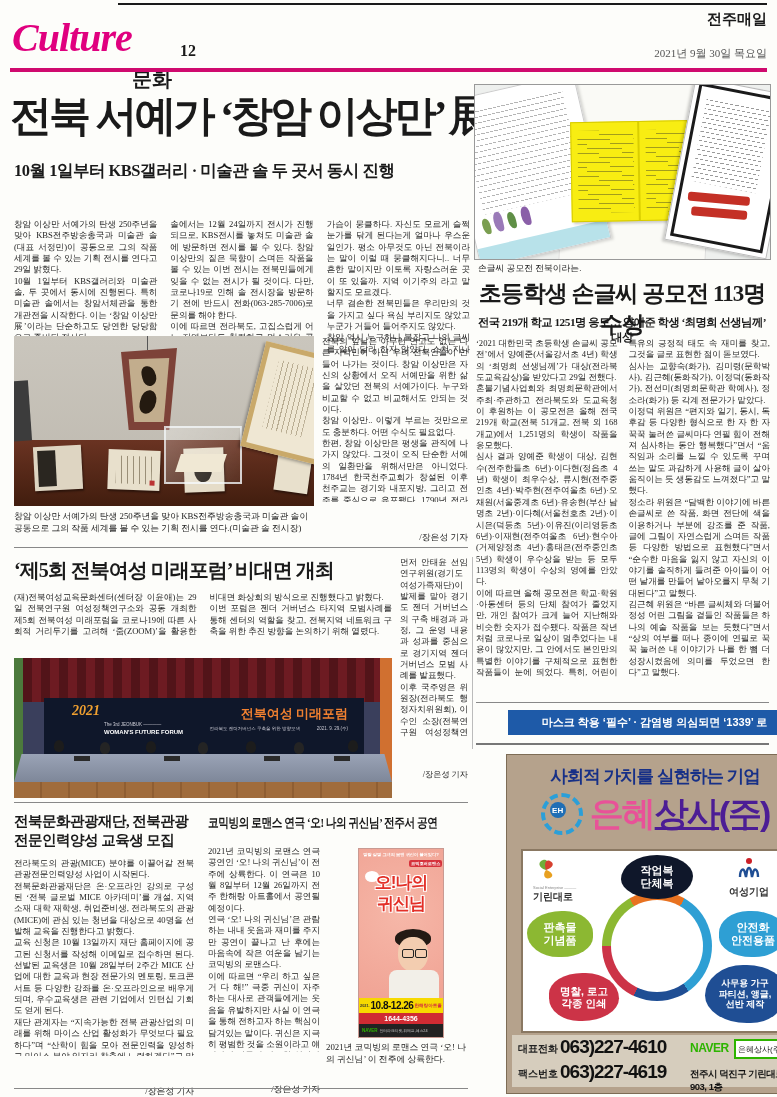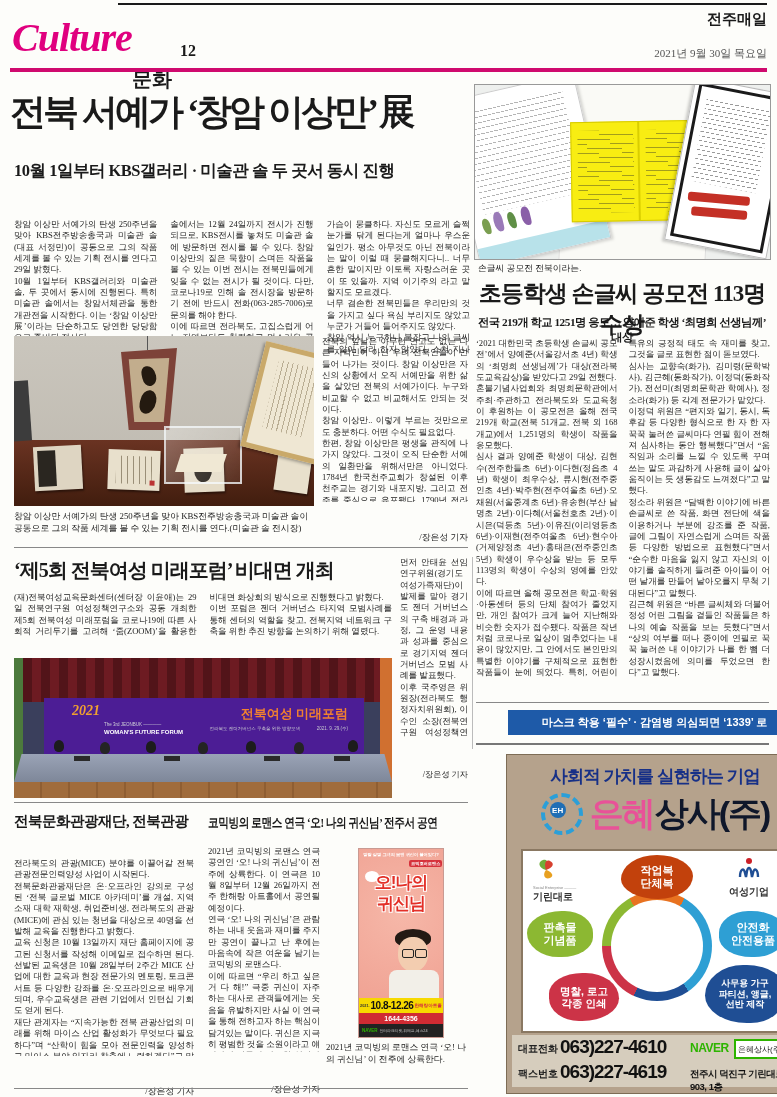--- a/index.html
+++ b/index.html
@@ -23,21 +23,21 @@
 <div class="page">
 
   <div class="abs rule" style="left:118px;top:3px;width:649px;height:2px;background:#1a1a1a;"></div>
   <div class="abs" style="left:12px;top:14px;font-style:italic;font-weight:900;font-size:40px;color:#e0007f;letter-spacing:-1px;">Culture</div>
   <div class="abs" style="left:132px;top:42px;font-size:20px;font-weight:800;margin-top:24px;">문화</div>
   <div class="abs" style="left:180px;top:42px;font-size:16px;font-weight:700;">12</div>
   <div class="abs" style="right:10px;top:10px;font-size:15px;font-weight:900;">전주매일</div>
   <div class="abs" style="right:10px;top:46px;font-size:11px;color:#555;">2021년 9월 30일 목요일</div>
   <div class="abs" style="left:10px;top:68px;width:757px;height:4px;background:#cf0a6e;"></div>
 
-  <div class="abs" style="left:10px;top:88px;width:470px;font-size:36px;font-weight:900;letter-spacing:-3px;white-space:nowrap;">전북 서예가 ‘창암 이상만’ 展</div>
+  <div class="abs" style="left:10px;top:88px;width:470px;font-size:42px;font-weight:900;letter-spacing:-3px;white-space:nowrap;">전북 서예가 ‘창암 이상만’ 展</div>
   <div class="abs" style="left:14px;top:160px;font-size:16.5px;font-weight:700;letter-spacing:-0.5px;">10월 1일부터 KBS갤러리 · 미술관 솔 두 곳서 동시 진행</div>
   <div class="abs body-txt pre jus" style="left:14px;top:191px;width:456px;height:140px;column-count:3;column-gap:13px;margin-top:28px;">창암 이상만 서예가의 탄생 250주년을 맞아 KBS전주방송총국과 미술관 솔(대표 서정민)이 공동으로 그의 작품 세계를 볼 수 있는 기획 전시를 연다고 29일 밝혔다.
 10월 1일부터 KBS갤러리와 미술관 솔, 두 곳에서 동시에 진행된다. 특히 미술관 솔에서는 창암서체관을 통한 개관전을 시작한다. 이는 ‘창암 이상만 展’이라는 단순하고도 당연한 당당함으로 준비된 전시다.
 KBS갤러리는 10월 29일까지, 미술관 솔에서는 12월 24일까지 전시가 진행되므로, KBS전시를 놓쳐도 미술관 솔에 방문하면 전시를 볼 수 있다. 창암 이상만의 짙은 묵향이 스며든 작품을 볼 수 있는 이번 전시는 전북민들에게 잊을 수 없는 전시가 될 것이다. 다만, 코로나19로 인해 솔 전시장을 방문하기 전에 반드시 전화(063-285-7006)로 문의를 해야 한다.
 이에 따르면 전라북도, 고집스럽게 어느 지역보다도 청렴하고 멋스러운 곳이다.
 가슴이 뭉클하다. 자신도 모르게 슬쩍 눈가를 닦게 된다는게 얼마나 우스운 일인가. 평소 아무것도 아닌 전북이라는 말이 이럴 때 뭉클해지다니.. 너무 흔한 말이지만 이토록 자랑스러운 곳이 또 있을까. 지역 이기주의 라고 말할지도 모르겠다.
 너무 겸손한 전북민들은 우리만의 것을 가지고 싶다 욕심 부리지도 않았고 누군가 거들어 들어주지도 않았다.
 창암 역시 누구하나 붙잡고 나의 글씨를 알아 달라 하지 않았다. 스쳐 지나가는 행인들이 보고 가져간 작품들로 자연스레 유명해진 서예가다. 창암의 서첩 중 ‘창암진첩’은 일제 강점기에 조선 초대 통감을 지낸 데라우치 마사다케가 재임 기간에 수집한 것으로 알려져 있으며 일본 야마구치 현립 대학 도서관 데라우치 문고에 소장돼 있었던 것을 현재는 경남대학교에서 일본 야마구치 현립 대학으로부터 1996년 98종 136점의 조선 관계 자료를 기증받아 보관하고 있다. ‘창암진첩’은 그 중 1종이다. 현재 경상남도 유형문화재 제509-125호로 지정돼 있다.
 우리가 흔히 쓰는 말 가운데 ‘태생은 못 속인다’는 말이 있다. 그냥 생겨난 것은 아니라는 뜻이다.</div>
 
@@ -79,21 +79,21 @@
   <div class="abs rule" style="left:14px;top:547px;width:454px;height:1px;"></div>
 
   <div class="abs" style="left:14px;top:557px;font-size:20px;font-weight:900;letter-spacing:-1px;">‘제5회 전북여성 미래포럼’ 비대면 개최</div>
   <div class="abs body-txt pre jus" style="left:14px;top:592px;width:378px;height:62px;column-count:2;column-gap:13px;">(재)전북여성교육문화센터(센터장 이윤애)는 29일 전북연구원 여성정책연구소와 공동 개최한 제5회 전북여성 미래포럼을 코로나19에 따른 사회적 거리두기를 고려해 ‘줌(ZOOM)’을 활용한 비대면 화상회의 방식으로 진행했다고 밝혔다.
 이번 포럼은 젠더 거버넌스 타지역 모범사례를 통해 센터의 역할을 찾고, 전북지역 네트워크 구축을 위한 추진 방향을 논의하기 위해 열렸다.</div>
 
   <div class="abs" style="left:14px;top:658px;width:378px;height:140px;overflow:hidden;background:#3a3f5c;">
     <div class="abs" style="left:0;top:0;width:378px;height:44px;background:repeating-linear-gradient(90deg,#6d1b22 0 9px,#521419 9px 18px);"></div>
     <div class="abs" style="left:0;top:0;width:9px;height:140px;background:#4c7a3c;"></div>
     <div class="abs" style="right:0;top:0;width:12px;height:140px;background:#d07030;"></div>
-    <div class="abs" style="left:30px;top:40px;width:320px;height:58px;background:#4c1d95;">
+    <div class="abs" style="left:30px;top:40px;width:320px;height:58px;background:#0f172a;">
       <div class="abs" style="left:28px;top:5px;color:#f0a030;font-size:14px;font-weight:900;font-style:italic;" class2="sans">2021</div>
       <div class="abs sans" style="left:28px;top:24px;color:#cfcfd8;font-size:4.5px;">The 3rd JEONBUK ————</div>
       <div class="abs sans" style="left:28px;top:31px;color:#fff;font-size:6px;font-weight:800;">WOMAN'S FUTURE FORUM</div>
       <div class="abs" style="right:16px;top:7px;color:#f08030;font-size:13px;font-weight:900;">전북여성 미래포럼</div>
       <div class="abs sans" style="right:64px;top:28px;color:#c8c8d2;font-size:4.5px;">전라북도 젠더거버넌스 구축을 위한 방향모색</div>
       <div class="abs sans" style="right:16px;top:28px;color:#c8c8d2;font-size:4.5px;">2021. 9. 29.(수)</div>
     </div>
     <div class="abs" style="left:40px;top:82px;width:10px;height:12px;background:#1c1c1c;border-radius:50% 50% 40% 40%;"></div>
     <div class="abs" style="left:86px;top:84px;width:10px;height:12px;background:#242424;border-radius:50% 50% 40% 40%;"></div>
     <div class="abs" style="left:132px;top:83px;width:10px;height:12px;background:#1c1c1c;border-radius:50% 50% 40% 40%;"></div>
@@ -158,21 +158,21 @@
   <div class="abs sans" style="left:476px;top:710px;width:293px;height:25px;background:#1e5aa8;color:#fff;font-size:11px;font-weight:700;text-align:center;line-height:25px;">마스크 착용 ‘필수’ · 감염병 의심되면 ‘1339’ 로</div>
   <div class="abs rule" style="left:476px;top:743px;width:293px;height:2px;background:#777;"></div>
 
   <div class="abs sans" style="left:474px;top:754px;width:296px;height:338px;background:#b5a28c;border:1px solid #7d6c55;">
     <div class="abs" style="left:0;top:9px;width:296px;text-align:center;font-size:17.5px;font-weight:900;color:#173087;letter-spacing:-1px;">사회적 가치를 실현하는 기업</div>
     <div class="abs" style="left:0;top:36px;width:296px;display:flex;align-items:center;justify-content:center;gap:7px;">
       <span style="display:inline-block;width:34px;height:34px;border:4px dashed #2b9fd8;border-radius:50%;position:relative;">
         <span style="position:absolute;left:5px;top:5px;width:16px;height:16px;background:#1f6eb5;border-radius:50%;color:#fff;font-size:8px;font-weight:900;display:flex;align-items:center;justify-content:center;">EH</span>
       </span>
       <span style="font-size:34px;font-weight:900;color:#e85298;letter-spacing:-2px;">은혜</span>
-      <span style="font-size:34px;font-weight:900;color:#0f172a;letter-spacing:-2px;margin-left:-6px;">상사(주)</span>
+      <span style="font-size:34px;font-weight:900;color:#4c1d95;letter-spacing:-2px;margin-left:-6px;text-decoration:underline;">상사(주)</span>
     </div>
 
     <div class="abs" style="left:14px;top:94px;width:266px;height:180px;background:#fff;border:2px solid #8a7862;">
       <div class="abs" style="left:79px;top:40px;width:110px;height:110px;border-radius:50%;background:conic-gradient(from -30deg,#e87220 0 60deg,#2e9fd4 60deg 175deg,#1f4e94 175deg 235deg,#cc3347 235deg 300deg,#8cb832 300deg 360deg);">
         <div class="abs" style="left:9px;top:9px;width:92px;height:92px;border-radius:50%;background:#fff;"></div>
       </div>
       <div class="abs" style="left:10px;top:8px;width:80px;">
         <svg width="26" height="22" viewBox="0 0 26 22">
           <path d="M13 11 C6 9 4 3 10 1 C15 -1 16 6 13 11Z" fill="#6fae3a"></path>
           <path d="M13 11 C20 9 22 4 17 2 C12 0 11 6 13 11Z" fill="#d6402f"></path>
@@ -181,21 +181,21 @@
         <div style="font-size:4px;color:#888;">Social Enterprise ———</div>
         <div style="font-size:10px;font-weight:800;color:#333;">기린대로</div>
       </div>
       <div class="abs" style="right:10px;top:6px;width:60px;text-align:center;">
         <svg width="24" height="24" viewBox="0 0 24 24">
           <circle cx="12" cy="4" r="3" fill="#cc2027"></circle>
           <path d="M3 20 C3 12 7 10 8 16 L9 20 M9 20 L10 14 C11 10 13 10 14 14 L15 20 M15 20 L16 16 C17 10 21 12 21 20" stroke="#1f4e94" stroke-width="2.4" fill="none"></path>
         </svg>
         <div style="font-size:10px;font-weight:800;color:#333;">여성기업</div>
       </div>
-      <div class="bubble abs pre" style="left:98px;top:4px;width:72px;height:44px;background:#c2410c;font-size:11px;line-height:1.15;">작업복
+      <div class="bubble abs pre" style="left:98px;top:4px;width:72px;height:44px;background:#0f172a;font-size:11px;line-height:1.15;">작업복
 단체복</div>
       <div class="bubble abs pre" style="left:4px;top:60px;width:66px;height:46px;background:#8cb832;font-size:11px;line-height:1.15;border-radius:55% 45% 50% 50%/50% 50% 45% 55%;">판촉물
 기념품</div>
       <div class="bubble abs pre" style="left:196px;top:60px;width:68px;height:46px;background:#2e9fd4;font-size:11px;line-height:1.15;border-radius:45% 55% 50% 50%/50% 50% 55% 45%;">안전화
 안전용품</div>
       <div class="bubble abs pre" style="left:26px;top:122px;width:70px;height:48px;background:#cc3347;font-size:10.5px;line-height:1.15;border-radius:50% 50% 55% 45%/45% 55% 50% 50%;">명찰, 로고
 각종 인쇄</div>
       <div class="bubble abs pre" style="left:182px;top:114px;width:80px;height:58px;background:#1f4e94;font-size:9px;line-height:1.2;border-radius:50% 50% 45% 55%/55% 45% 50% 50%;">사무용 가구
 파티션, 앵글,
 선반 제작</div>
@@ -214,20 +214,21 @@
       </span>
       <span class="abs" style="left:6px;top:32px;font-size:10px;font-weight:900;color:#222;">팩스번호</span>
       <span class="abs" style="left:48px;top:26px;font-size:19px;font-weight:900;color:#111;letter-spacing:-1px;">063)227-4619</span>
       <span class="abs" style="left:178px;top:33px;font-size:9.5px;font-weight:800;color:#111;letter-spacing:-0.5px;">전주시 덕진구 기린대로 903, 1층</span>
     </div>
   </div>
 
   <div class="abs rule" style="left:14px;top:802px;width:454px;height:1px;"></div>
   <div class="abs" style="left:14px;top:812px;width:190px;font-size:14.5px;font-weight:900;line-height:1.3;letter-spacing:-0.5px;">
     <div>전북문화관광재단, 전북관광</div>
+    <div>전문인력양성 교육생 모집</div>
   </div>
   <div class="abs body-txt pre jus" style="left:14px;top:858px;width:180px;height:198px;">전라북도의 관광(MICE) 분야를 이끌어갈 전북관광전문인력양성 사업이 시작된다.
 전북문화관광재단은 온·오프라인 강의로 구성된 ‘전북 글로벌 MICE 아카데미’를 개설, 지역 소재 대학 재학생, 취업준비생, 전라북도의 관광(MICE)에 관심 있는 청년을 대상으로 40명을 선발해 교육을 진행한다고 밝혔다.
 교육 신청은 10월 13일까지 재단 홈페이지에 공고된 신청서를 작성해 이메일로 접수하면 된다. 선발된 교육생은 10월 28일부터 2주간 MICE 산업에 대한 교육과 현장 전문가의 멘토링, 토크콘서트 등 다양한 강좌를 온·오프라인으로 배우게 되며, 우수교육생은 관련 기업에서 인턴십 기회도 얻게 된다.
 재단 관계자는 “지속가능한 전북 관광산업의 미래를 위해 마이스 산업 활성화가 무엇보다 필요하다”며 “산학이 힘을 모아 전문인력을 양성하고 마이스 분야 일자리 창출에 노력하겠다”고 말했다.
 기타 자세한 사항은 관광진흥팀(063-230-7470~2)에 문의하면 된다.</div>
   <div class="abs byline" style="left:14px;top:1058px;width:180px;">/장은성 기자</div>
 
   <div class="abs" style="left:208px;top:814px;width:262px;font-size:13px;font-weight:900;white-space:nowrap;letter-spacing:-0.5px;transform:scaleX(0.82);transform-origin:left;">코믹빙의 로맨스 연극 ‘오! 나의 귀신님’ 전주서 공연</div>
   <div class="abs body-txt pre jus" style="left:208px;top:846px;width:112px;height:206px;">2021년 코믹빙의 로맨스 연극 공연인 ‘오! 나의 귀신님’이 전주에 상륙한다. 이 연극은 10월 8일부터 12월 26일까지 전주 한해랑 아트홀에서 공연될 예정이다.

